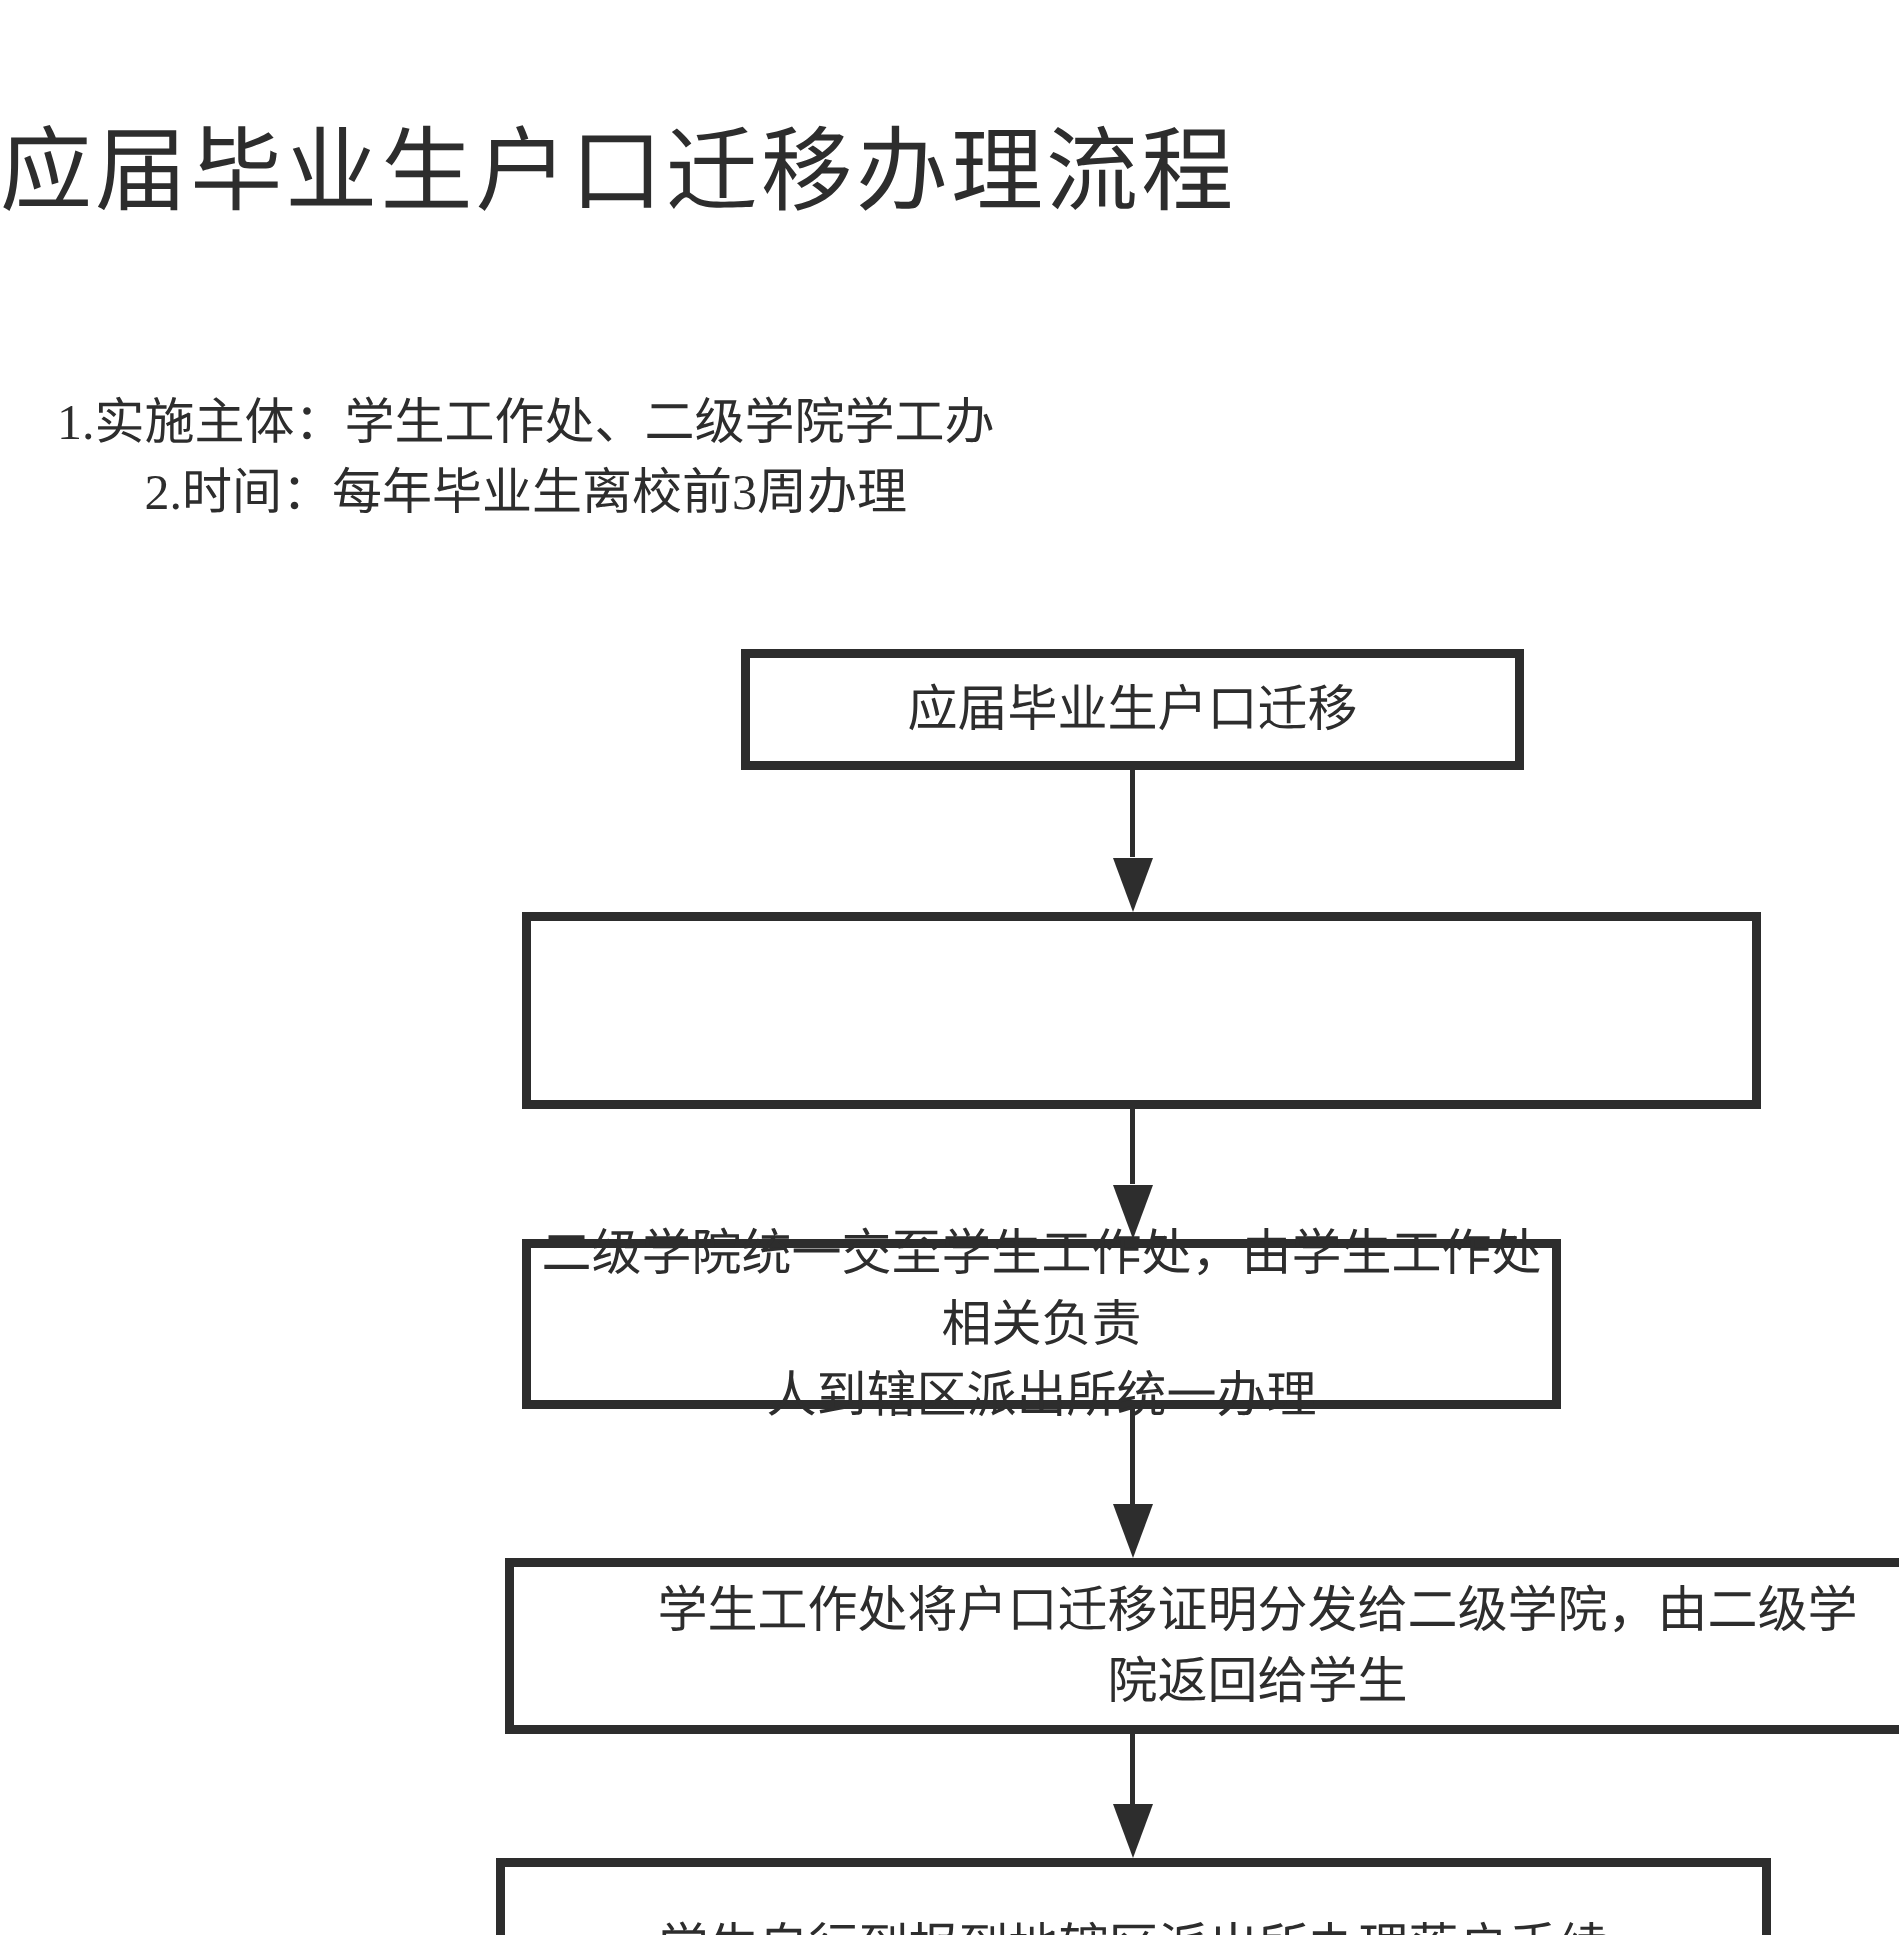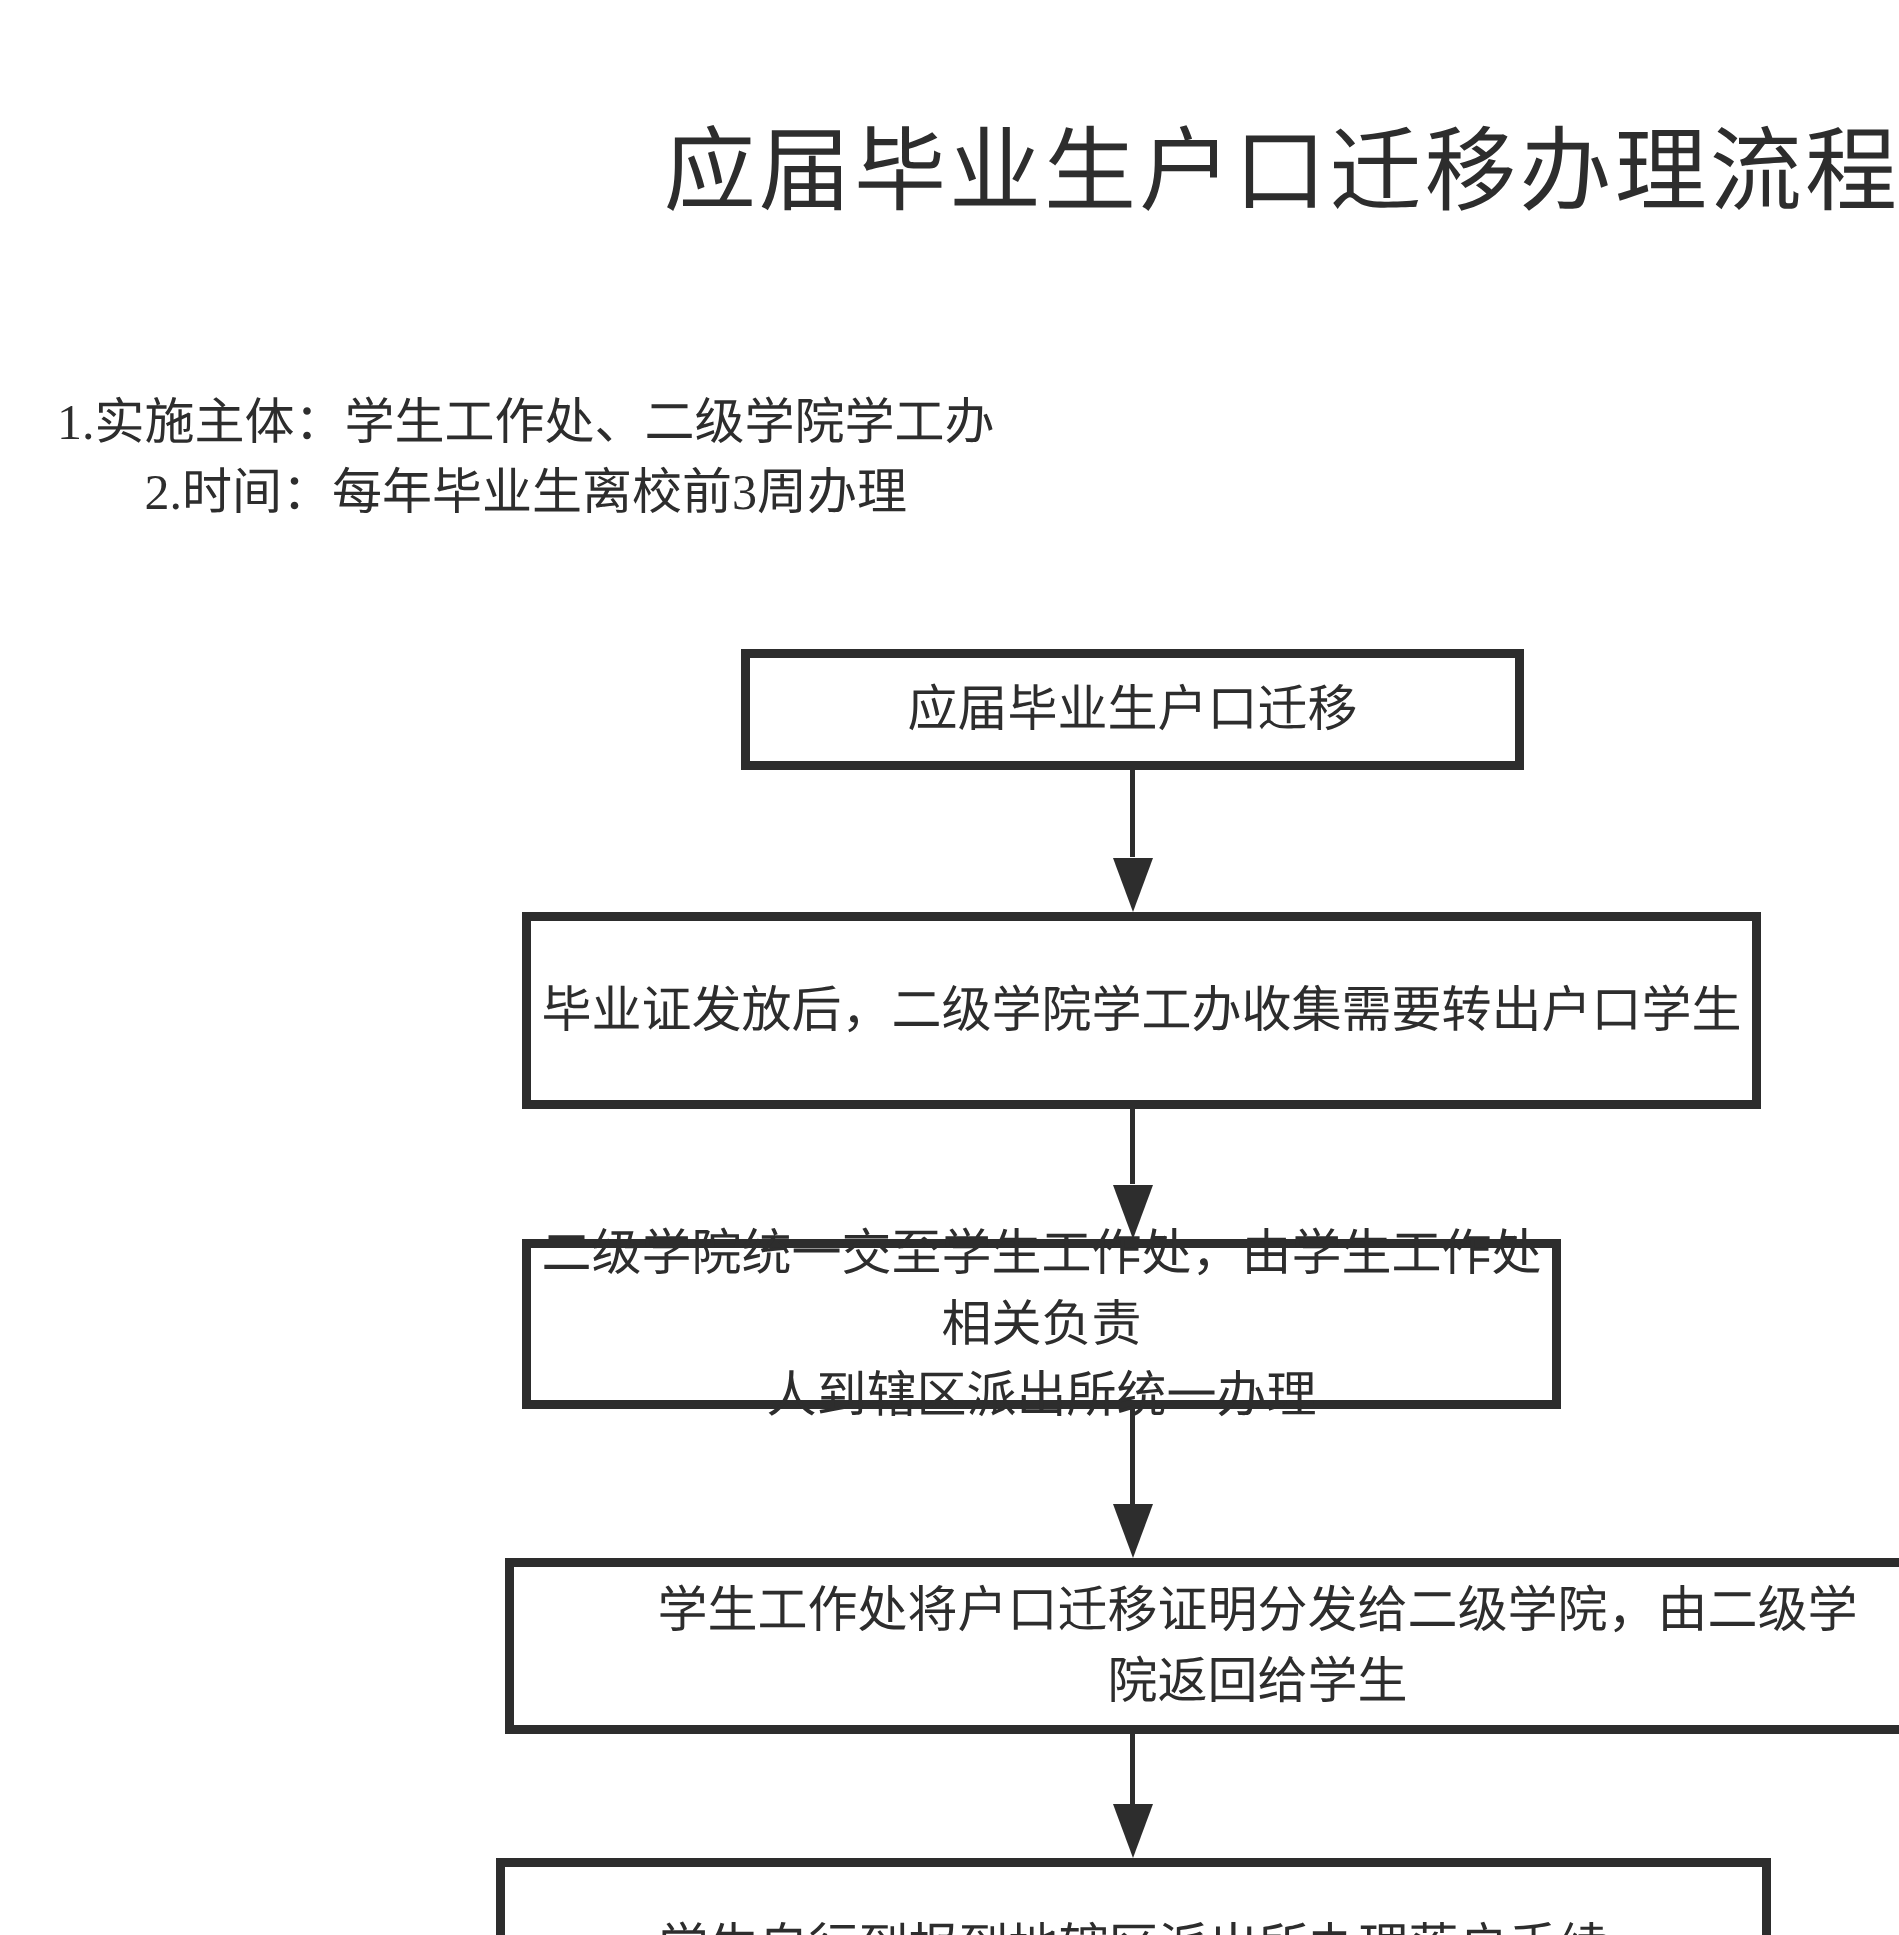--- a/index.html
+++ b/index.html
@@ -14,21 +14,21 @@
     color:var(--ink);
   }
   .canvas{
     position:relative;
     width:1900px;height:2071px;
     overflow:hidden;
   }
   .title{
     position:absolute;
     left:0;right:0;top:120px;
-    text-align:right;
+    text-align:left;
     font-size:92px;
     line-height:105px;
     font-weight:normal;
     letter-spacing:3.1px;
     color:var(--ink);
   }
   .notes{
     position:absolute;
     left:57px;top:387px;
     font-size:50px;
@@ -90,21 +90,20 @@
   </div>
 
   <div class="flow-box box-1">
     <div>应届毕业生户口迁移</div>
   </div>
 
   <div class="arrow-shaft a1s"></div>
   <div class="arrow-head a1h"></div>
 
   <div class="flow-box box-2">
-    <div>毕业证发放后，二级学院学工办收集需要转出户口学生</div>
   </div>
 
   <div class="arrow-shaft a2s"></div>
   <div class="arrow-head a2h"></div>
 
   <div class="flow-box box-3">
     <div>二级学院统一交至学生工作处，由学生工作处相关负责</div>
     <div>人到辖区派出所统一办理</div>
   </div>
 

